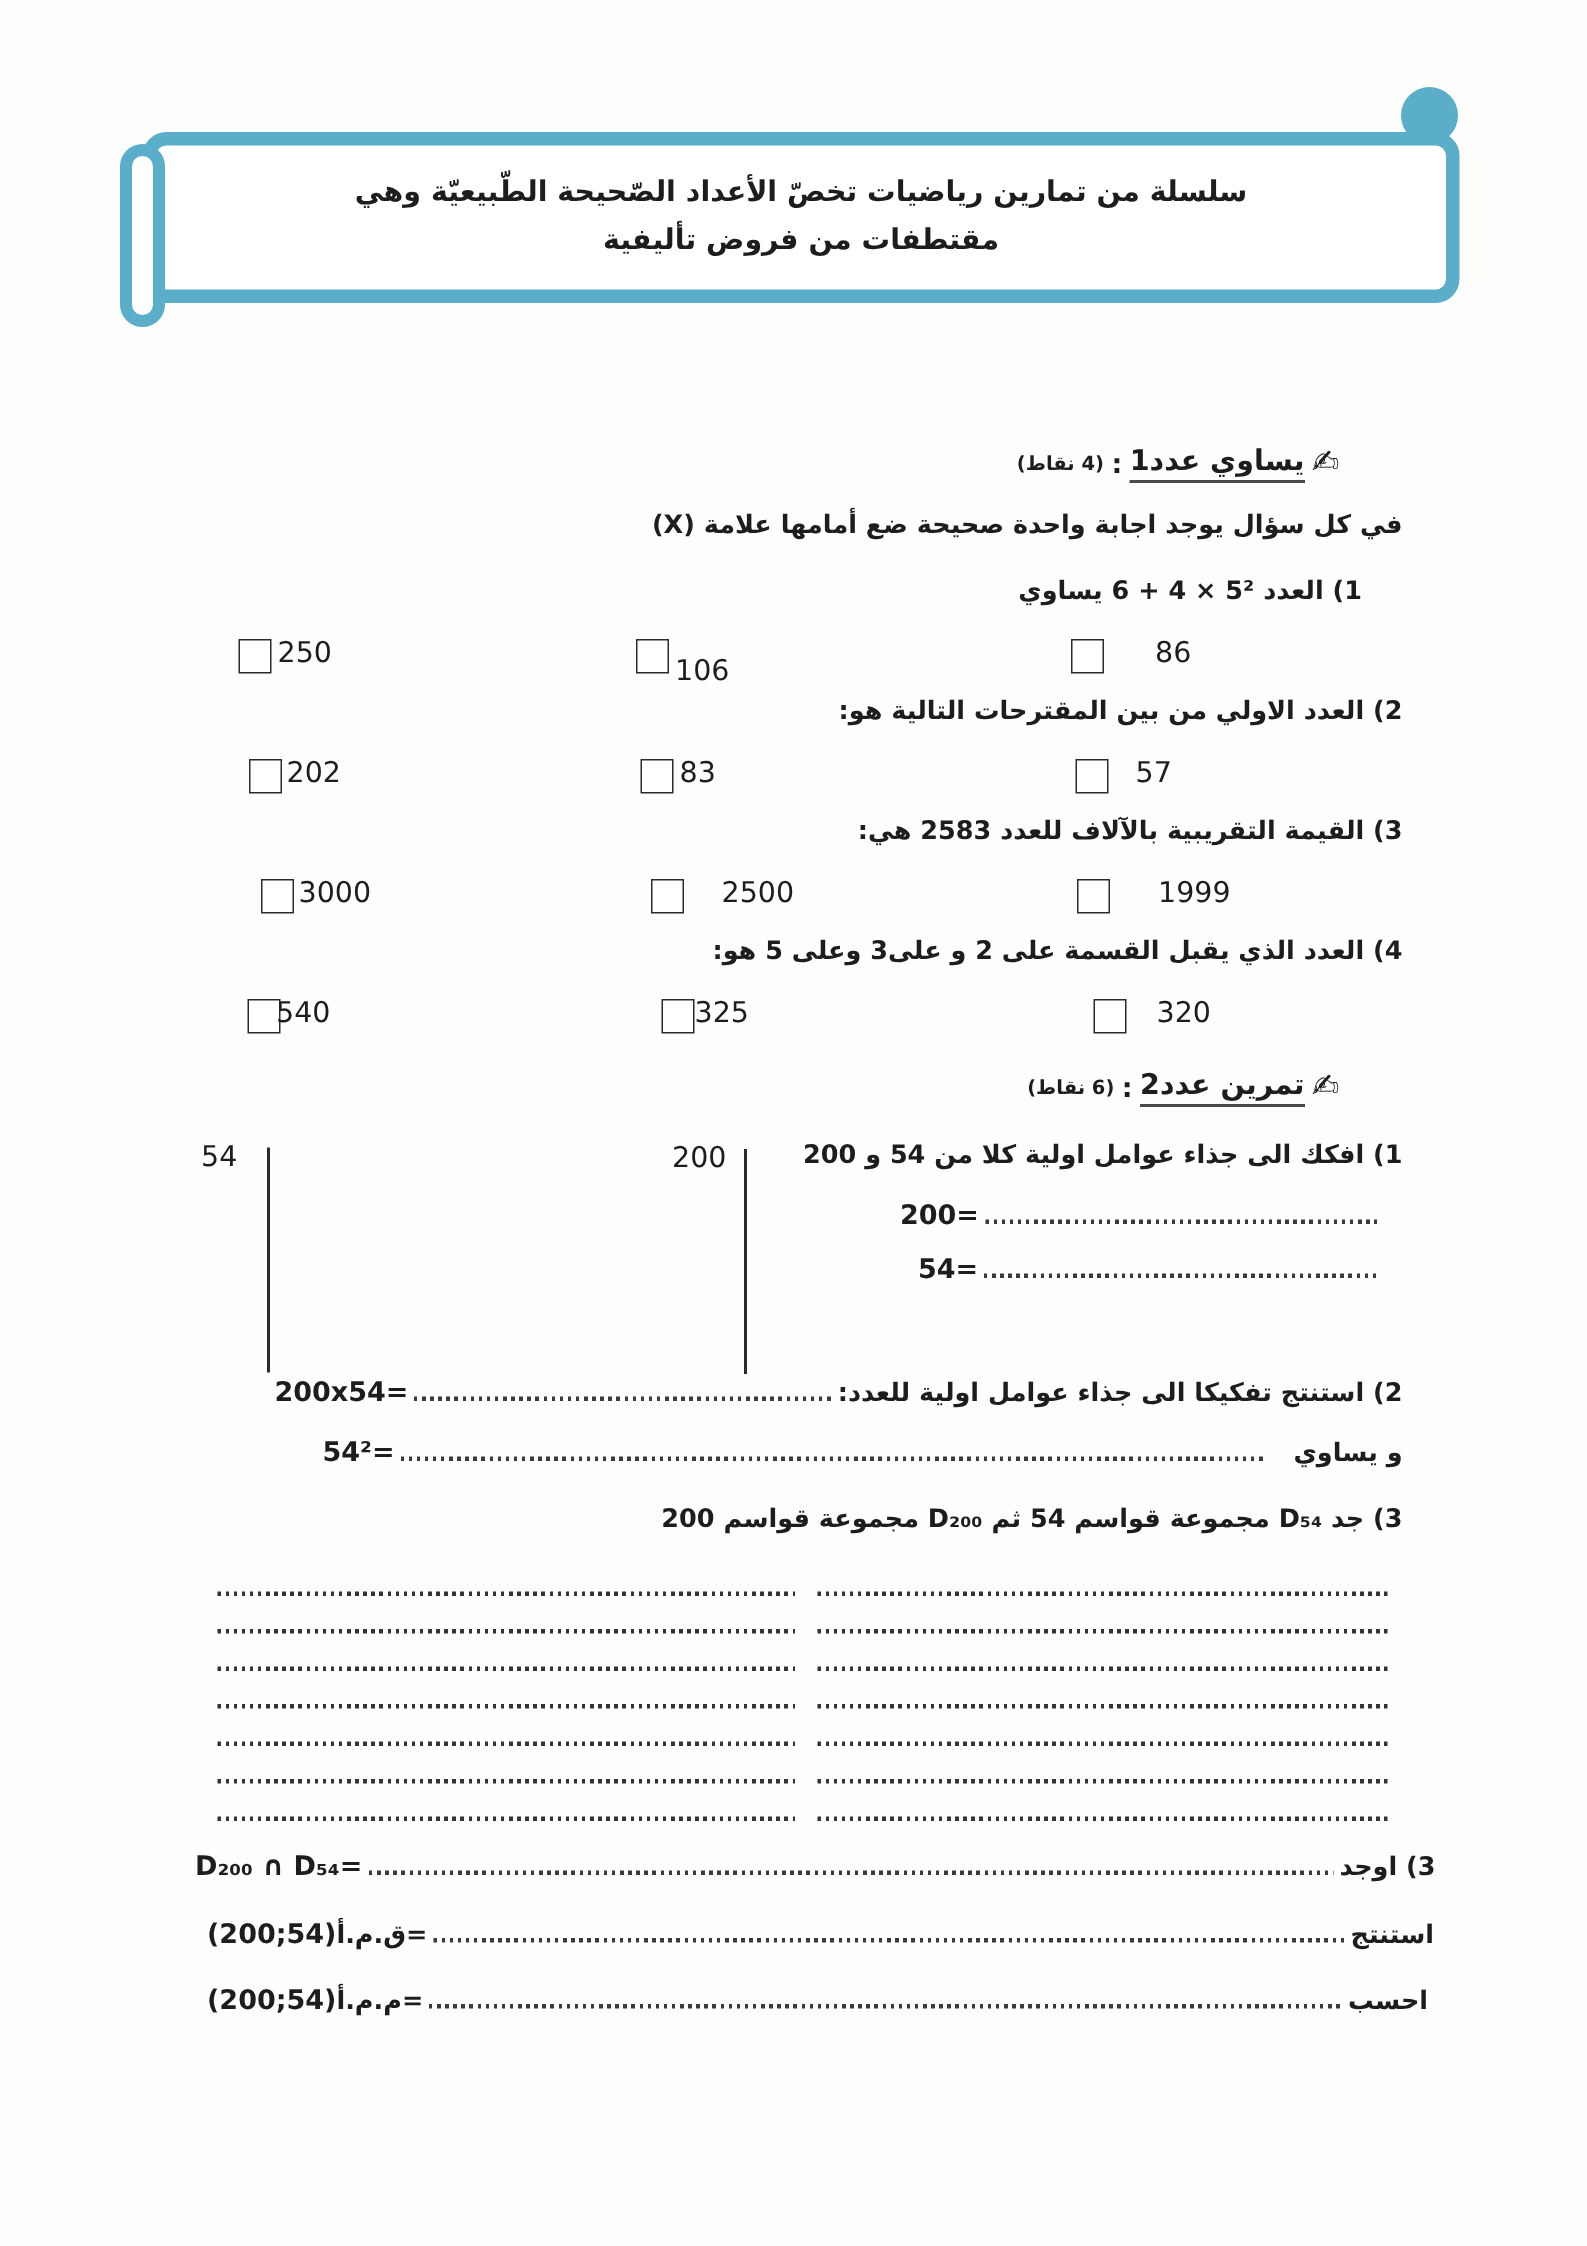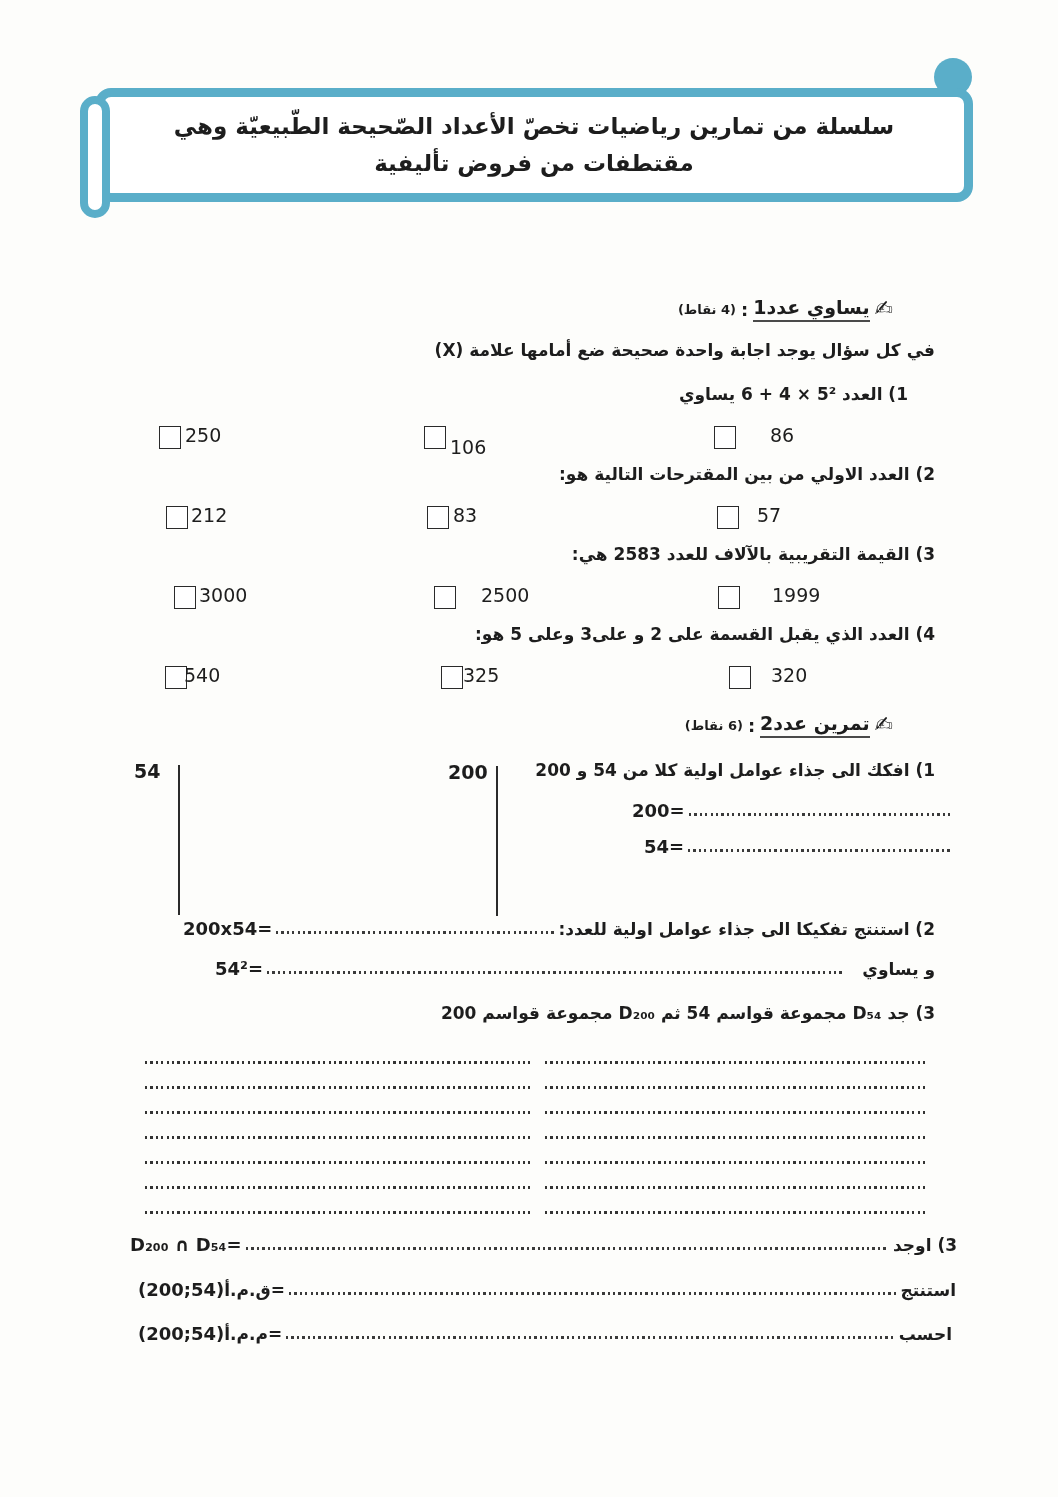--- a/index.html
+++ b/index.html
@@ -6,50 +6,50 @@
   body{background:#ffffff;font-family:"DejaVu Sans",sans-serif;color:#1d1d1d;}
   .page{position:relative;width:1058px;height:1497px;background:#fdfdfb;overflow:hidden;}
 
   
   .banner-bump{position:absolute;left:934px;top:58px;width:38px;height:38px;border-radius:50%;
     background:#5aaec9;z-index:1;}
   .banner{position:absolute;left:95px;top:88px;width:860px;height:96px;background:#fff;
     border:9px solid #5aaec9;border-radius:16px;z-index:2;
     display:flex;flex-direction:column;justify-content:center;align-items:center;gap:8px;
     text-align:center;direction:rtl;}
-  .banner div{font-size:23px;font-weight:bold;line-height:1.25;white-space:nowrap;}
+  .banner div{font-size:19px;font-weight:bold;line-height:1.25;white-space:nowrap;}
   .banner-tail{position:absolute;left:80px;top:96px;width:14px;height:106px;background:#fff;
     border:8px solid #5aaec9;border-radius:15px;z-index:3;}
 
   
   .ex-header{position:absolute;direction:rtl;display:flex;align-items:center;gap:5px;
     font-weight:bold;white-space:nowrap;z-index:4;}
   .pen{font-size:22px;line-height:1;}
   .ex-title{font-size:19px;border-bottom:2.5px solid #4a4a4a;padding-bottom:2px;}
   .ex-sep{font-size:18px;}
   .ex-points{font-size:13px;font-weight:bold;}
 
   
   .q{position:absolute;direction:rtl;font-size:17px;font-weight:bold;white-space:nowrap;}
   .line{position:absolute;display:flex;align-items:flex-end;font-size:17px;font-weight:bold;}
   .rtl-line{direction:rtl;}
-  .ltr-line{direction:ltr;margin-left:32px;}
+  .ltr-line{direction:ltr;}
   .line span{white-space:nowrap;}
   .math{direction:ltr;font-weight:bold;font-size:18px;}
   .leader{flex:1 1 auto;height:3px;margin:0 4px 5px 4px;
     background:repeating-linear-gradient(90deg,#3a3a3a 0 2.3px,transparent 2.3px 5.4px);}
   .leader.gap-r{margin-right:18px;}
 
   
   .cb{position:absolute;width:20px;height:21px;border:1.7px solid #2a2a2a;background:#fff;}
   .optlab{position:absolute;font-size:19px;font-weight:normal;}
 
   
   .vline{position:absolute;width:2px;background:#2b2b2b;}
-  .treelab{position:absolute;font-size:19px;font-weight:bold;}
+  .treelab{position:absolute;font-size:19px;font-weight:normal;}
 
   
   .dotline{position:absolute;height:3px;
     background:repeating-linear-gradient(90deg,#333 0 2.3px,transparent 2.3px 5.4px);}
 </style>
 </head>
 <body>
 
 <div class="page">
 
@@ -76,21 +76,21 @@
   <span class="optlab" style="left:450px;top:436px">106</span>
   <span class="cb" style="left:159px;top:426px"></span>
   <span class="optlab" style="left:185px;top:424px">250</span>
 
   <div class="q" style="right:123px;top:464px">2) العدد الاولي من بين المقترحات التالية هو:</div>
   <span class="cb" style="left:717px;top:506px"></span>
   <span class="optlab" style="left:757px;top:504px">57</span>
   <span class="cb" style="left:427px;top:506px"></span>
   <span class="optlab" style="left:453px;top:504px">83</span>
   <span class="cb" style="left:166px;top:506px"></span>
-  <span class="optlab" style="left:191px;top:504px">212</span>
+  <span class="optlab" style="left:191px;top:504px">202</span>
 
   <div class="q" style="right:123px;top:544px">3) القيمة التقريبية بالآلاف للعدد 2583 هي:</div>
   <span class="cb" style="left:718px;top:586px"></span>
   <span class="optlab" style="left:772px;top:584px">1999</span>
   <span class="cb" style="left:434px;top:586px"></span>
   <span class="optlab" style="left:481px;top:584px">2500</span>
   <span class="cb" style="left:174px;top:586px"></span>
   <span class="optlab" style="left:199px;top:584px">3000</span>
 
   <div class="q" style="right:123px;top:624px">4) العدد الذي يقبل القسمة على 2 و على3 وعلى 5 هو:</div>

